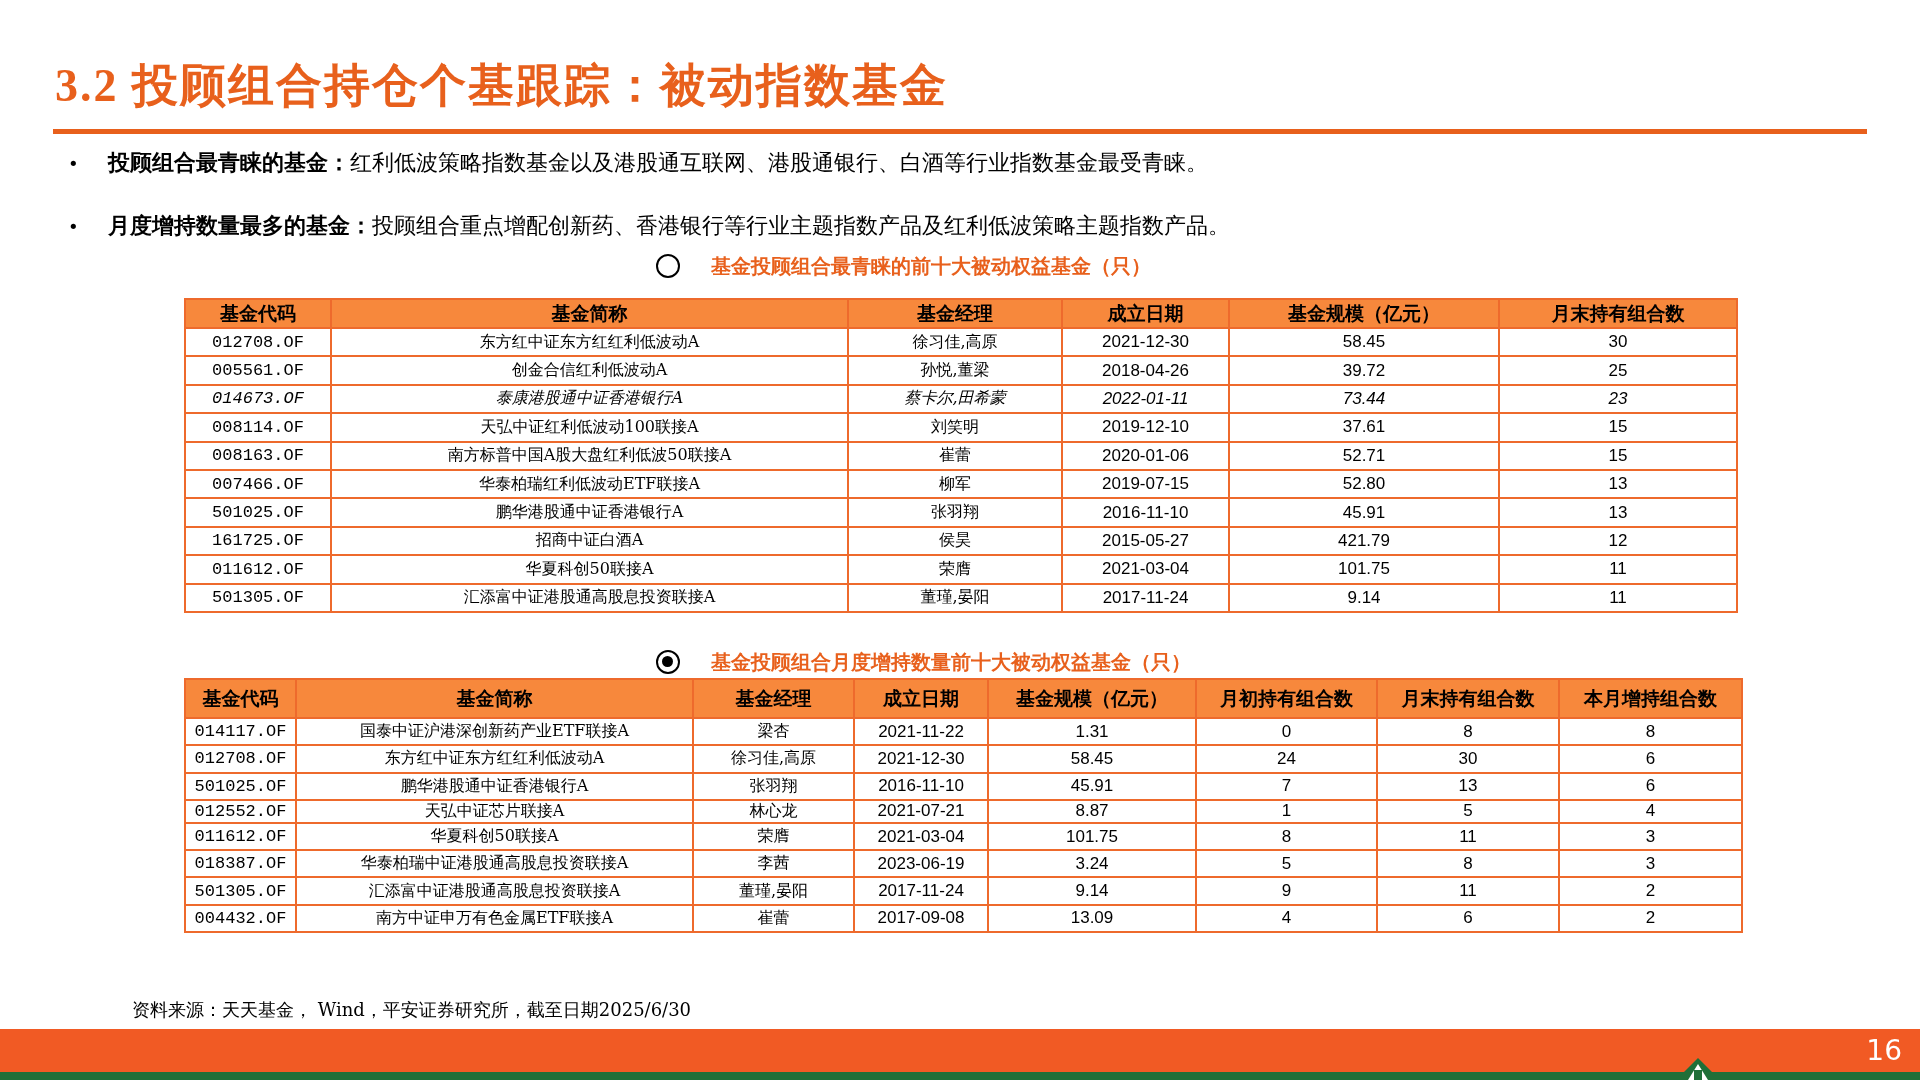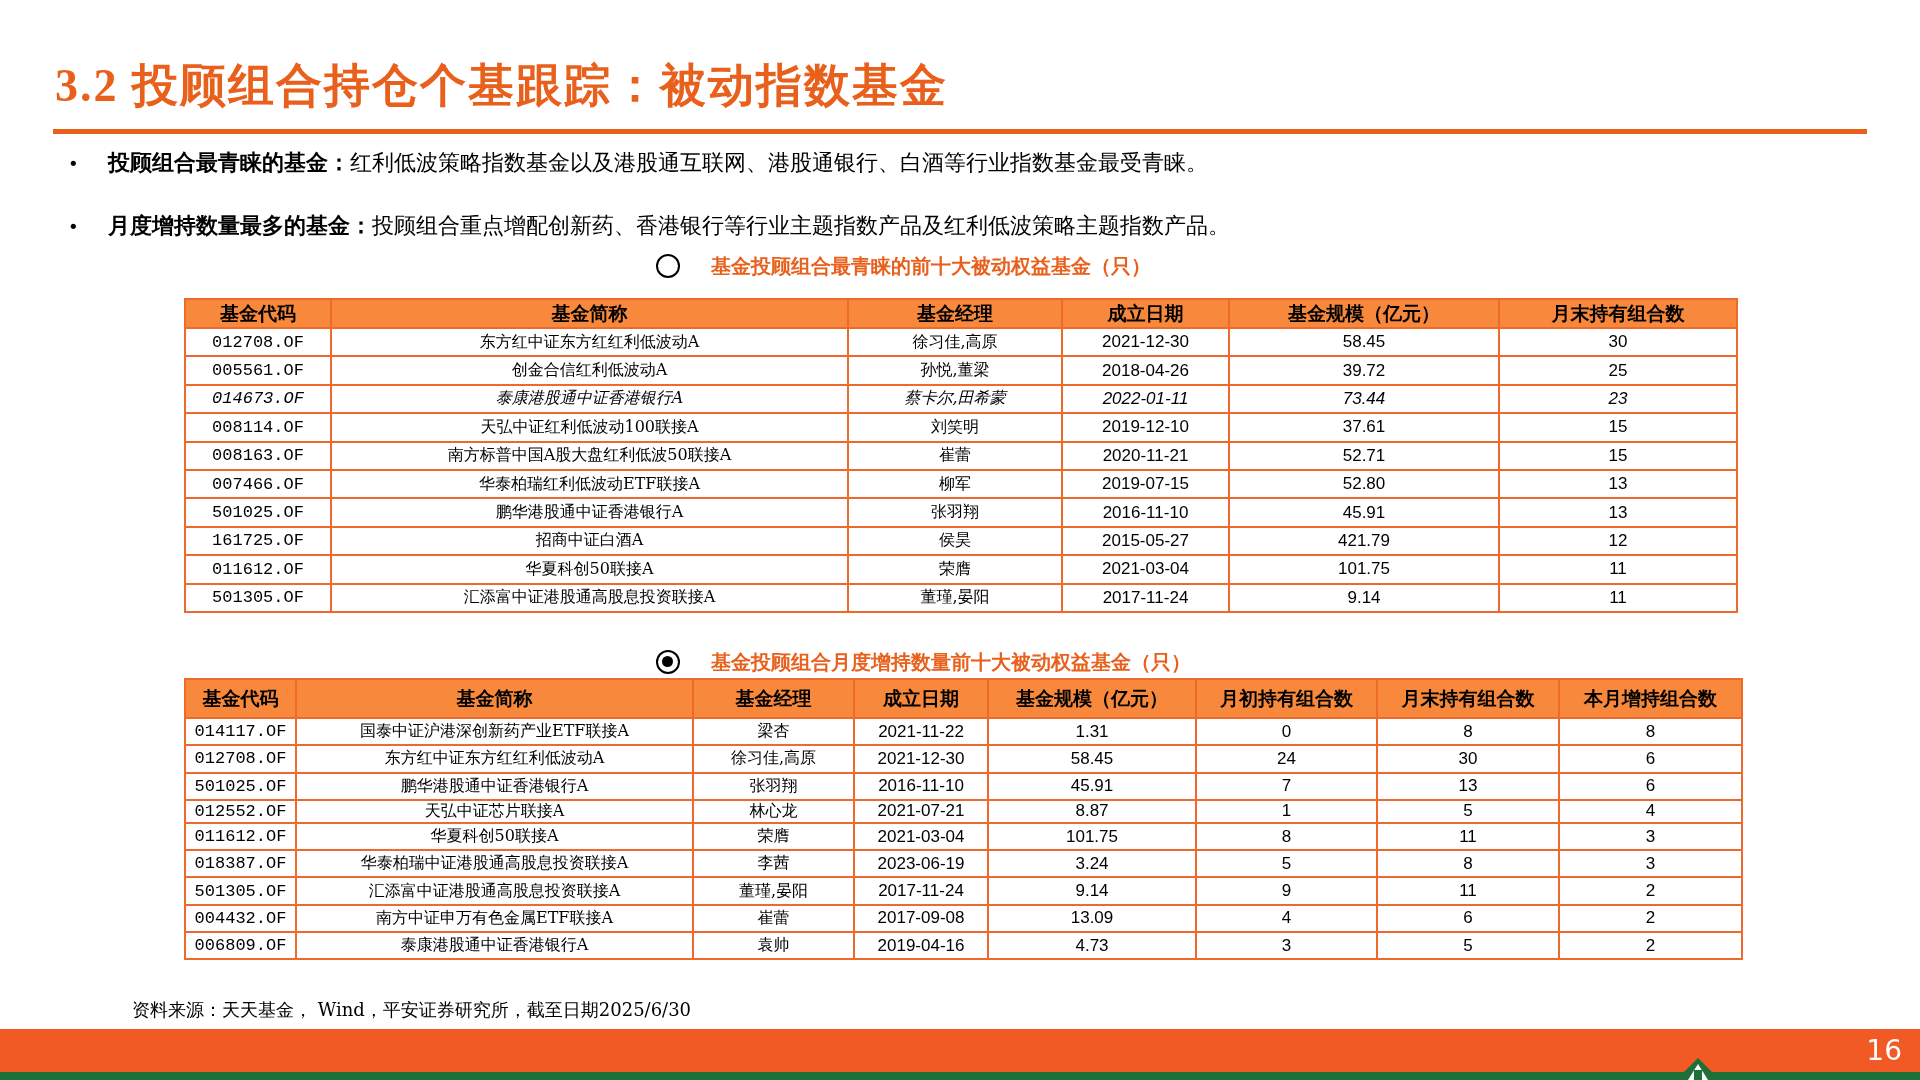--- a/index.html
+++ b/index.html
@@ -91,21 +91,21 @@
         <td class="cn">天弘中证红利低波动100联接A</td>
         <td class="cn">刘笑明</td>
         <td>2019-12-10</td>
         <td>37.61</td>
         <td>15</td>
       </tr>
       <tr style="height: 28.4px;">
         <td class="code">008163.OF</td>
         <td class="cn">南方标普中国A股大盘红利低波50联接A</td>
         <td class="cn">崔蕾</td>
-        <td>2020-11-21</td>
+        <td>2020-01-06</td>
         <td>52.71</td>
         <td>15</td>
       </tr>
       <tr style="height: 28.4px;">
         <td class="code">007466.OF</td>
         <td class="cn">华泰柏瑞红利低波动ETF联接A</td>
         <td class="cn">柳军</td>
         <td>2019-07-15</td>
         <td>52.80</td>
         <td>13</td>
@@ -245,30 +245,20 @@
       <tr style="height: 27.3px;">
         <td class="code">004432.OF</td>
         <td class="cn">南方中证申万有色金属ETF联接A</td>
         <td class="cn">崔蕾</td>
         <td>2017-09-08</td>
         <td>13.09</td>
         <td>4</td>
         <td>6</td>
         <td>2</td>
       </tr>
-      <tr style="height: 27.3px;">
-        <td class="code">006809.OF</td>
-        <td class="cn">泰康港股通中证香港银行A</td>
-        <td class="cn">袁帅</td>
-        <td>2019-04-16</td>
-        <td>4.73</td>
-        <td>3</td>
-        <td>5</td>
-        <td>2</td>
-      </tr>
     </tbody>
 </table>
 
 <div class="source">资料来源：天天基金， Wind，平安证券研究所，截至日期2025/6/30</div>
 
 <div class="footer"></div>
 <div class="footer-green"></div>
 <div class="logo"></div>
 <div class="logo-inner"></div>
 <div class="logo-sq"></div>

